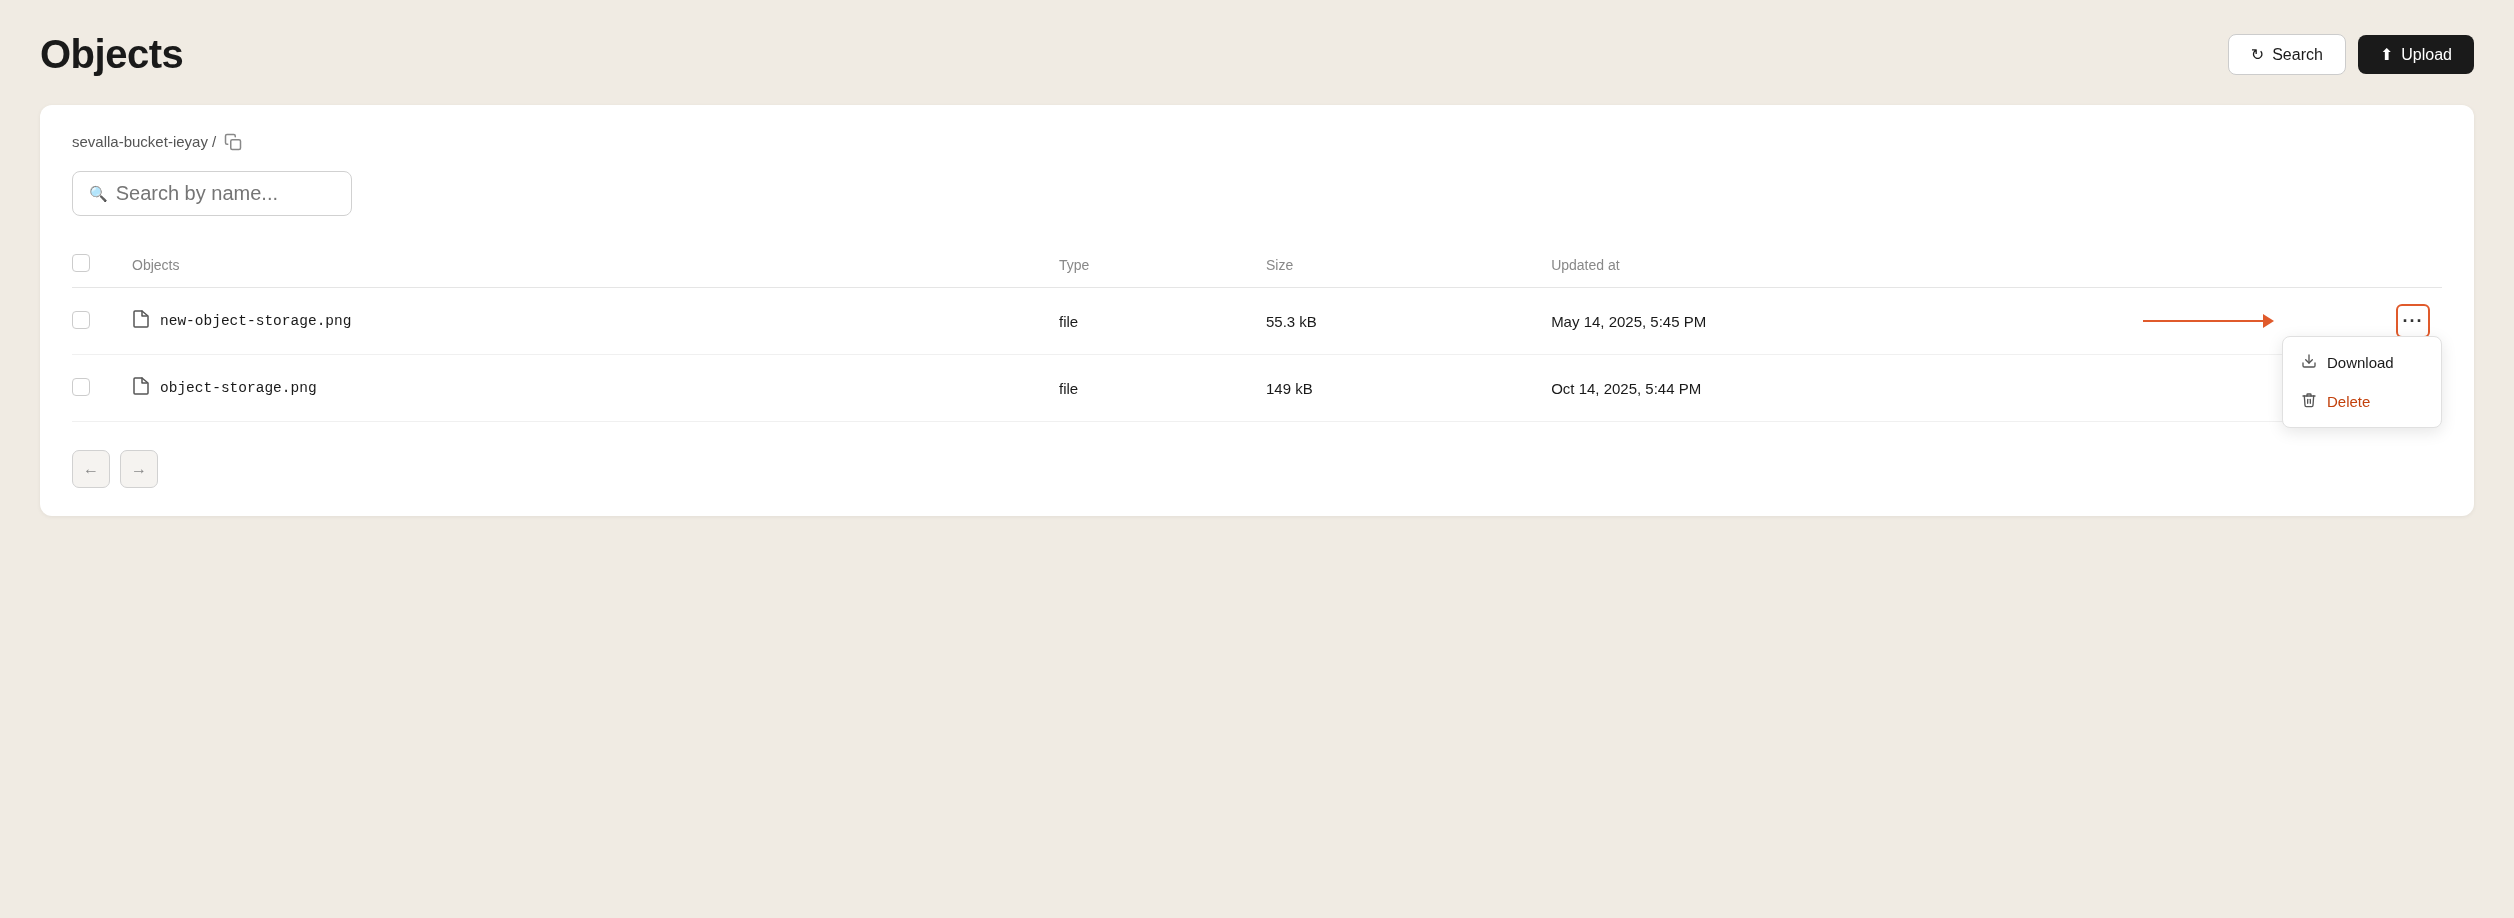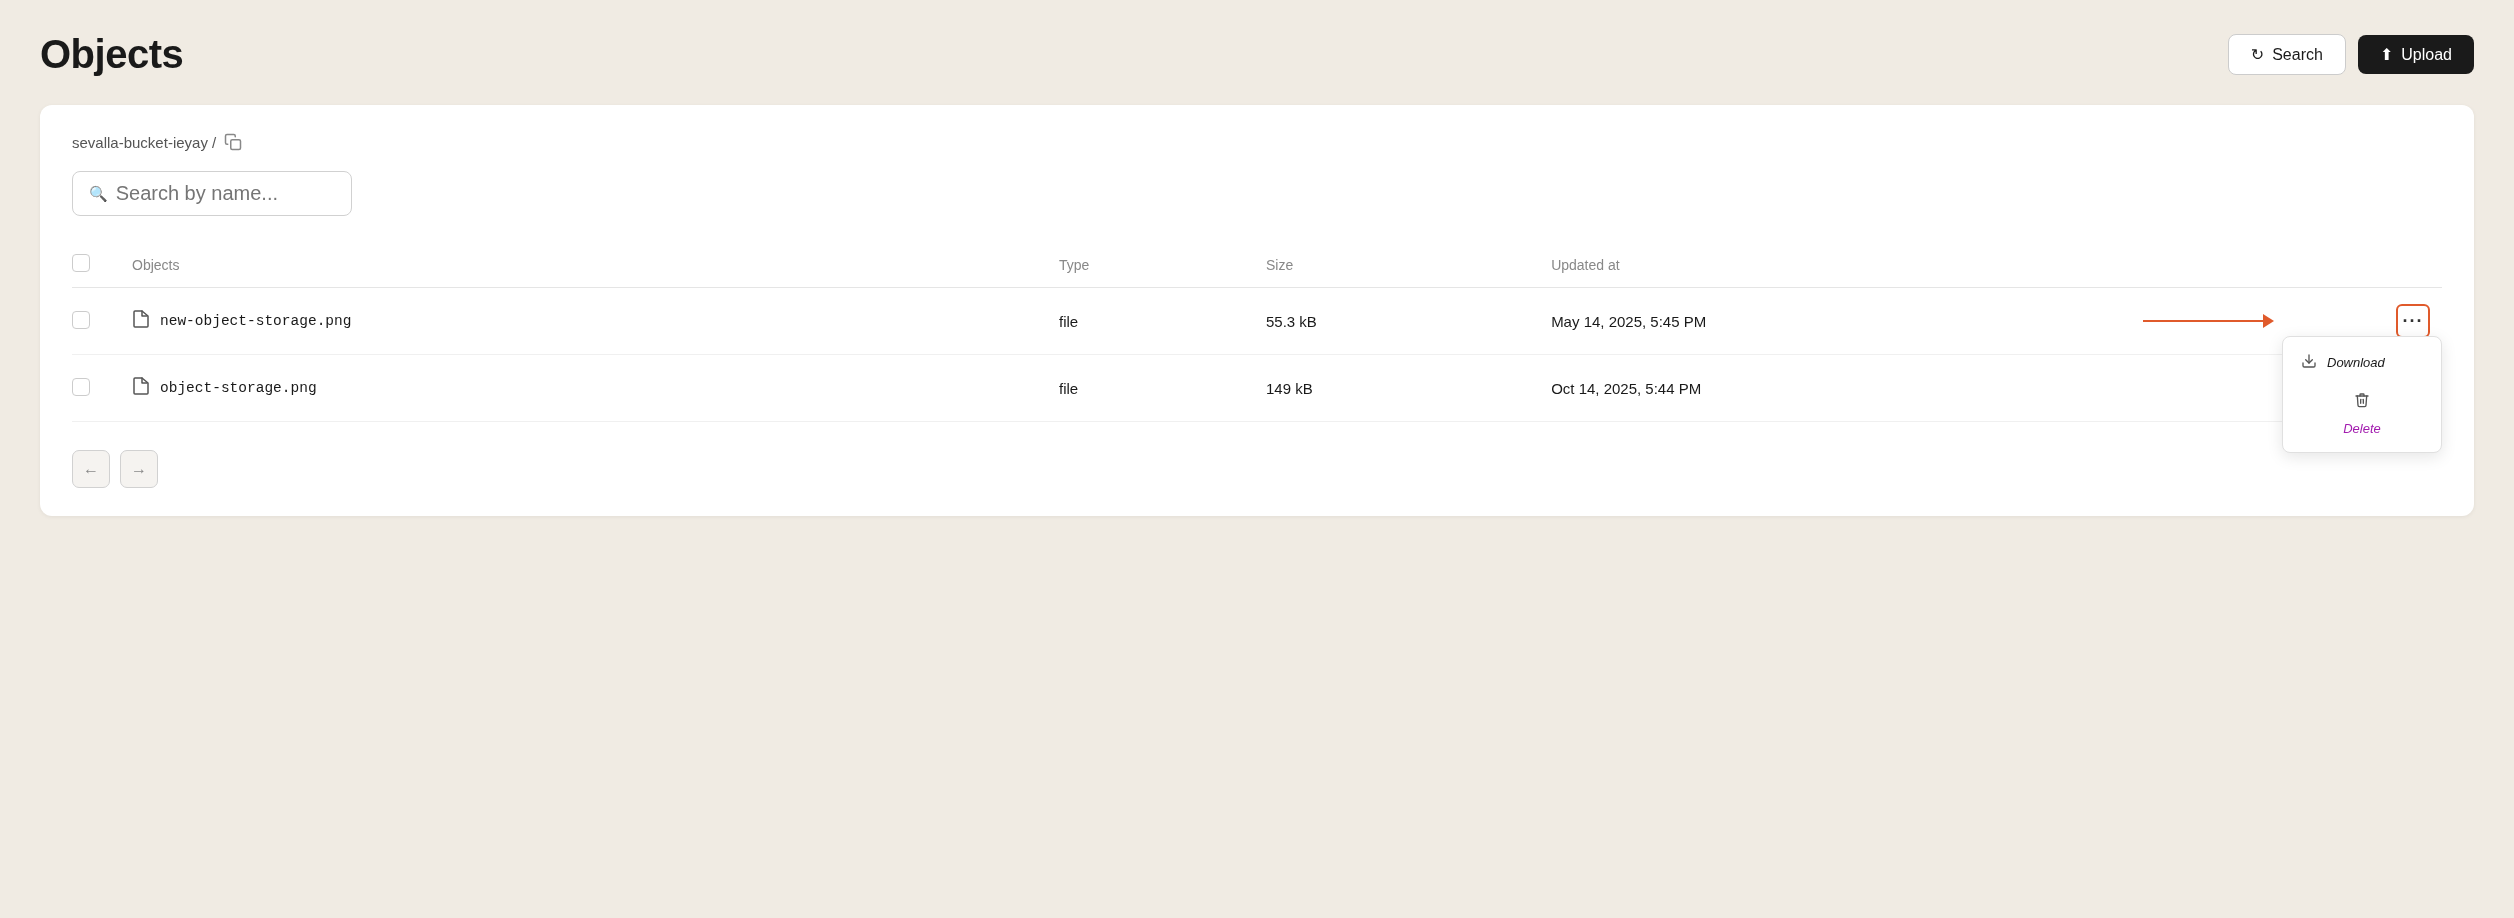--- a/index.html
+++ b/index.html
@@ -53,21 +53,21 @@
       font-weight: 500;
     }
     .main-panel {
       background: #fff;
       border-radius: 12px;
       padding: 28px 32px 28px 32px;
       box-shadow: 0 1px 4px rgba(0,0,0,0.06);
     }
     .breadcrumb-row {
       display: flex;
-      align-items: center;
+      align-items: flex-start;
       gap: 8px;
       margin-bottom: 20px;
       font-size: 15px;
       color: #555;
     }
     .copy-icon {
       display: inline-flex;
       align-items: center;
       cursor: pointer;
       color: #888;
@@ -169,27 +169,26 @@
       box-shadow: 0 4px 16px rgba(0,0,0,0.1);
       min-width: 160px;
       z-index: 100;
       padding: 6px 0;
     }
     .dropdown-item {
       display: flex;
       align-items: center;
       gap: 10px;
       padding: 10px 18px;
-      font-size: 13px;
+      font-size: 15px;
       color: #1a1a1a;
       cursor: pointer;
       white-space: nowrap;
-      font-style: italic;
-    }
-    .dropdown-item.delete-item { color: #a21caf; flex-direction: column; }
+    }
+    .dropdown-item.delete-item { color: #c2410c; }
     .arrow-indicator {
       position: absolute;
       right: 170px;
       top: 50%;
       transform: translateY(-50%);
       display: flex;
       align-items: center;
     }
     .arrow-line {
       width: 120px;

